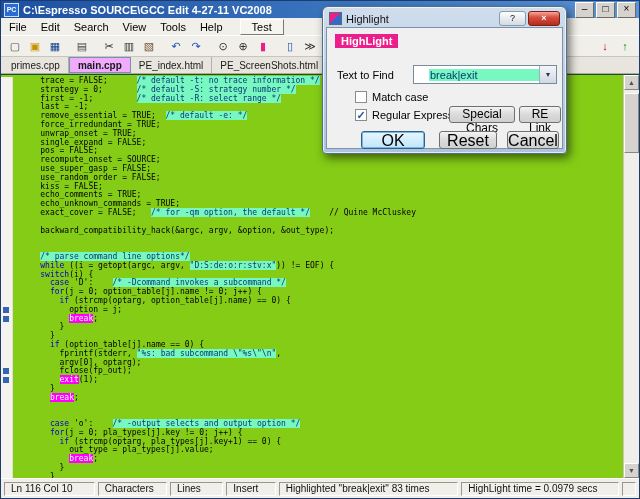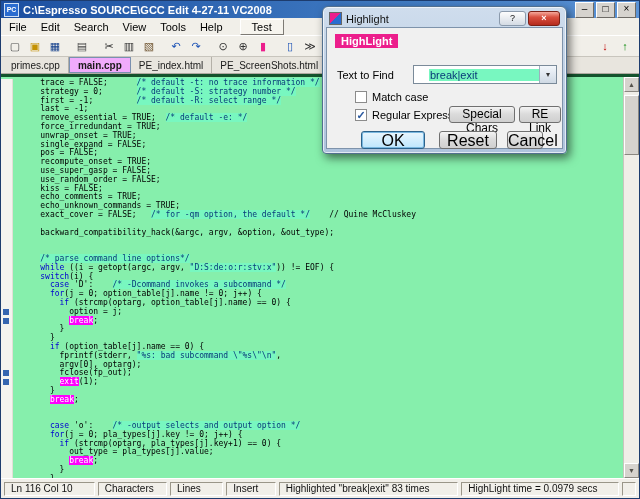--- a/index.html
+++ b/index.html
@@ -23,21 +23,21 @@
   .toolbar{height:20px;flex:0 0 20px;background:#f1efe9;border-top:1px solid #fff;border-bottom:1px solid #c8c5bd;
     display:flex;align-items:center;padding:0 4px;}
   .tbtn{width:18px;height:17px;display:flex;align-items:center;justify-content:center;border:1px solid transparent;}
   .tbtn .glyph{font-size:11px;line-height:11px;}
   
   .tabbar{height:16px;flex:0 0 16px;background:#e8e5de;border-bottom:1px solid #aeaaa1;display:flex;align-items:stretch;
     font-size:10px;padding-left:2px;}
   .tab{display:flex;align-items:center;padding:0 8px;border-right:1px solid #b4b0a8;color:#1a1a1a;white-space:nowrap;}
   .tab.active{background:#f0abfc;border:1px solid #7a90b0;font-weight:bold;}
   
-  .editor{position:relative;flex:1;background:#86efac;overflow:hidden;border-top:3px solid #14532d;}
+  .editor{position:relative;flex:1;background:#84cc16;overflow:hidden;border-top:1px solid #14532d;}
   .code{position:absolute;top:0;left:0;right:15px;bottom:0;padding-top:2px;overflow:hidden;}
   .code-row{display:flex;height:8.8px;line-height:8.8px;}
   .gutter{flex:0 0 11px;width:11px;background:#f4f3ef;border-right:1px solid #e2dfd7;position:relative;}
   .gutter.marked::after{content:"";position:absolute;left:2px;top:1px;width:6px;height:6px;background:#3565b0;}
   .code-text{font-family:"DejaVu Sans Mono",monospace;font-size:8px;white-space:pre;color:#000;padding-left:8px;}
   .seg-k{color:#0000d0;}
   .seg-h{background:#78f7c0;color:#083a78;}
   .seg-m{background:#ff00ff;color:#fff;}
   
   .vscroll{position:absolute;top:0;right:0;bottom:0;width:15px;background:#f0eee8;border-left:1px solid #c8c5bd;}
@@ -202,21 +202,21 @@
         <div class="code-row">
           <span class="gutter"></span>
           <span class="code-text"><span class="seg-p">    single_expand = FALSE;</span></span>
         </div>
         <div class="code-row">
           <span class="gutter"></span>
           <span class="code-text"><span class="seg-p">    pos = FALSE;</span></span>
         </div>
         <div class="code-row">
           <span class="gutter"></span>
-          <span class="code-text"><span class="seg-p">    recompute_onset = TRUE;</span></span>
+          <span class="code-text"><span class="seg-p">    recompute_onset = SOURCE;</span></span>
         </div>
         <div class="code-row">
           <span class="gutter"></span>
           <span class="code-text"><span class="seg-p">    use_super_gasp = FALSE;</span></span>
         </div>
         <div class="code-row">
           <span class="gutter"></span>
           <span class="code-text"><span class="seg-p">    use_random_order = FALSE;</span></span>
         </div>
         <div class="code-row">
@@ -397,17 +397,17 @@
       <div class="cb-row" style="left:28px;top:81px">
         <span class="cb">✓</span>
         <span>Regular Expression</span>
       </div>
 
       <button class="dbtn small" style="left:122px;top:78px;width:66px">Special Chars</button>
       <button class="dbtn small" style="left:192px;top:78px;width:42px">RE Link</button>
 
       <button class="dbtn default" style="left:34px;top:103px;width:64px">OK</button>
       <button class="dbtn" style="left:112px;top:103px;width:58px">Reset</button>
-      <button class="dbtn" style="left:180px;top:103px;width:36px">Cancel</button>
+      <button class="dbtn" style="left:180px;top:103px;width:52px">Cancel</button>
     </div>
   </div>
 
 </div>
 
 </body></html>

